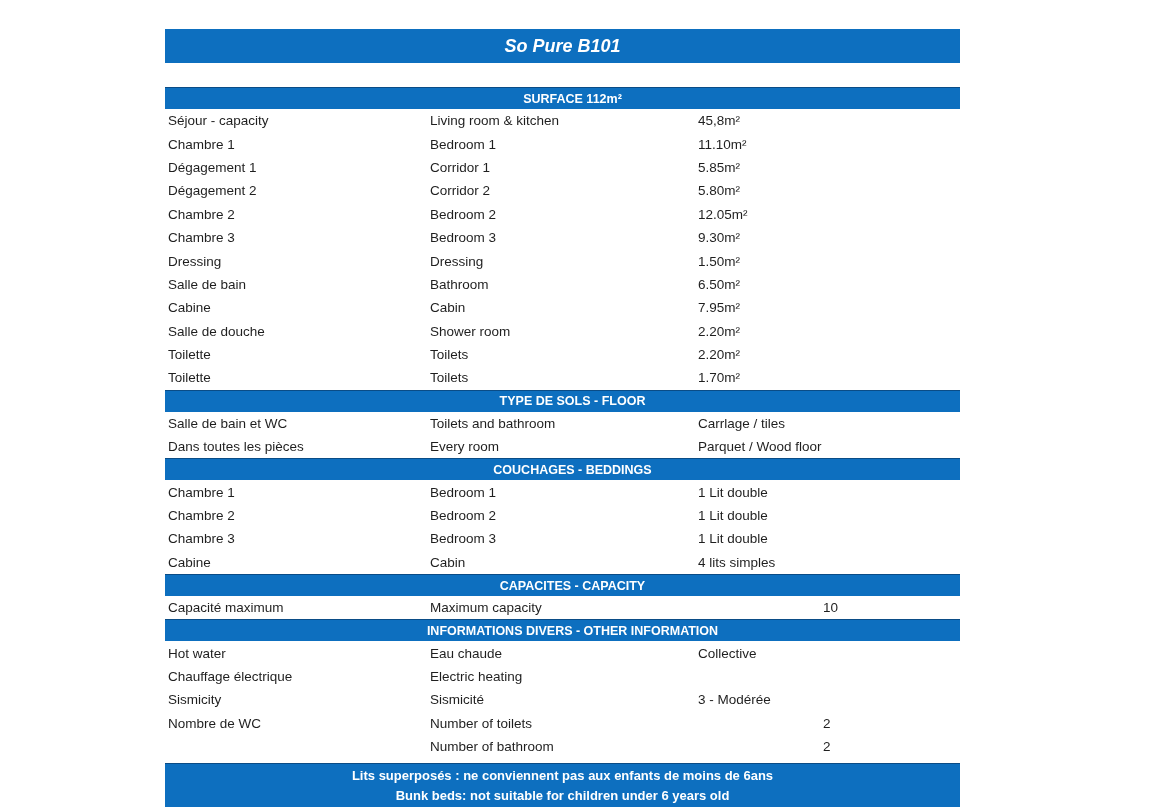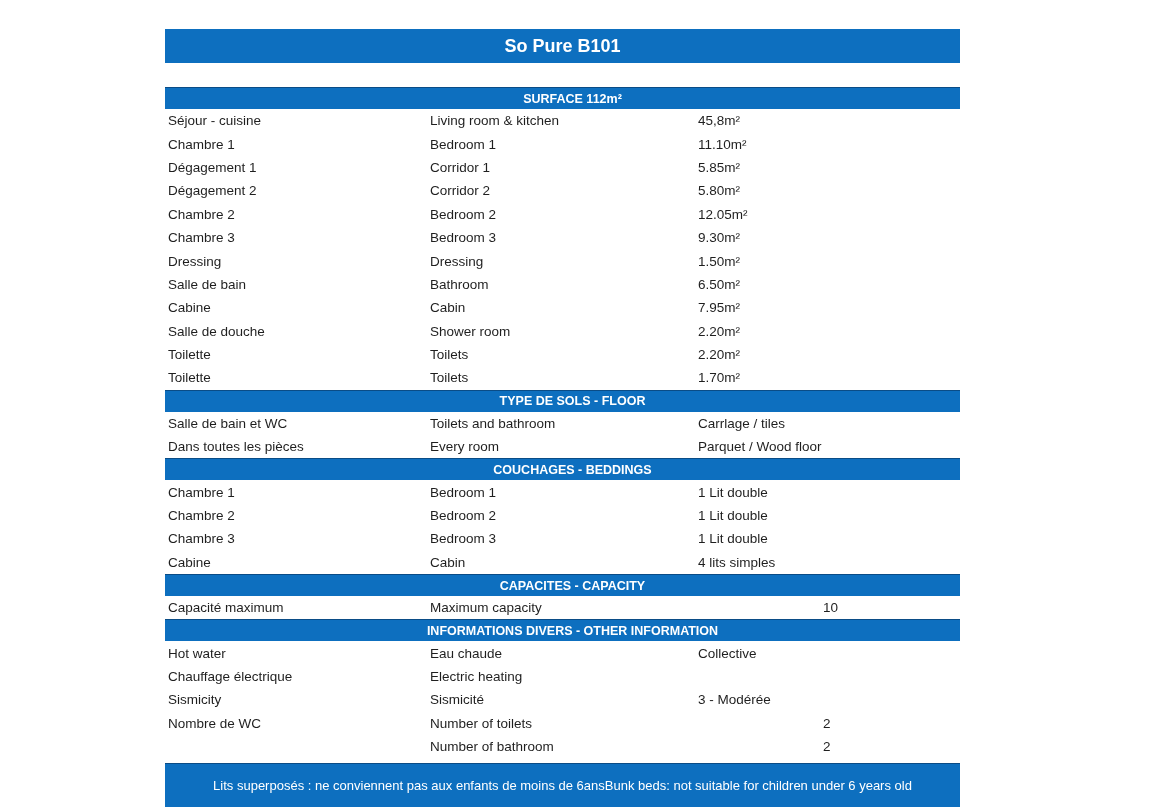--- a/index.html
+++ b/index.html
@@ -15,20 +15,21 @@
     left: 165px; top: 29px;
     width: 795px;
   }
   .title-bar {
     height: 34px;
     background: var(--accent, #0d6fbf);
     color: #ffffff;
     display: flex; align-items: center; justify-content: center;
     font-weight: bold; font-size: 18px;
     margin-bottom: 24px;
+    font-style: italic;
   }
   .section-header {
     height: 22px;
     background: var(--accent, #0d6fbf);
     border-top: 1px solid var(--accent-dark, #0a4c86);
     color: #ffffff;
     display: flex; align-items: center; justify-content: center;
     font-weight: bold; font-size: 12.5px; padding-left: 20px;
   }
   .row {
@@ -40,39 +41,39 @@
     font-size: 13.5px;
     background: #ffffff;
   }
   .cell { white-space: nowrap; overflow: visible; }
   .footer-note {
     margin-top: 5px;
     height: 44px;
     background: var(--accent, #0d6fbf);
     border-top: 1px solid var(--accent-dark, #0a4c86);
     color: #ffffff;
-    display: flex; flex-direction: row;
+    display: flex; flex-direction: column;
     align-items: center; justify-content: center;
-    font-weight: normal; font-size: 13px;
+    font-weight: bold; font-size: 13px;
     line-height: 20px;
   }
 </style>
 </head>
 <body>
 
 <div class="sheet">
   <div class="title-bar">
     <span>So Pure B101</span>
   </div>
 
   <div>
       <div>
         <div class="section-header">SURFACE 112m²</div>
         <div class="row">
-          <div class="cell">Séjour - cuisine</div>
+          <div class="cell">Séjour - capacity</div>
           <div class="cell">Living room &amp; kitchen</div>
           <div class="cell">45,8m²</div>
           <div class="cell"></div>
         </div>
         <div class="row">
           <div class="cell">Chambre 1</div>
           <div class="cell">Bedroom 1</div>
           <div class="cell">11.10m²</div>
           <div class="cell"></div>
         </div>

